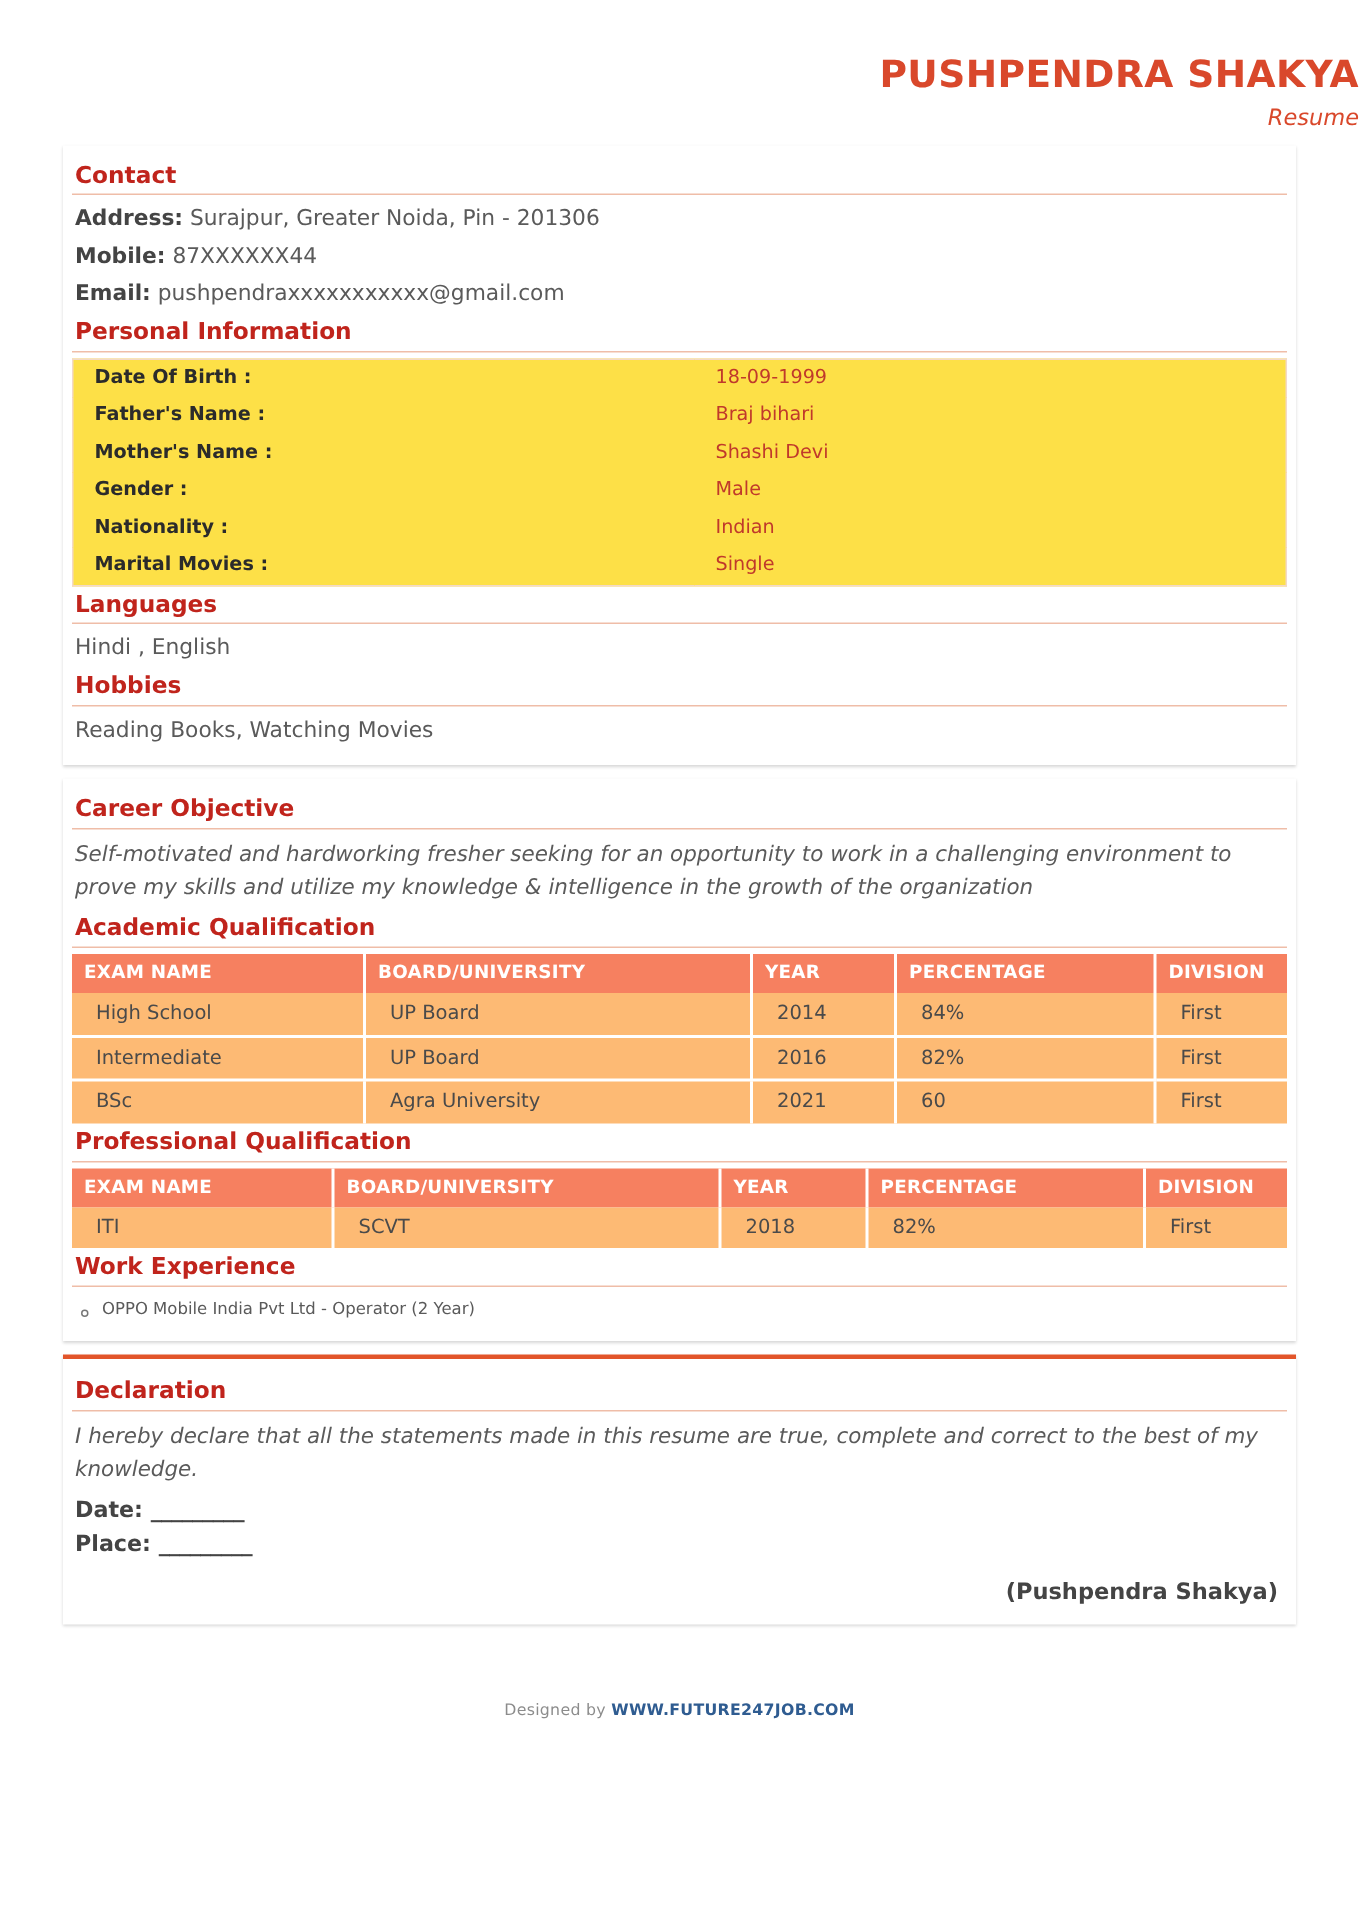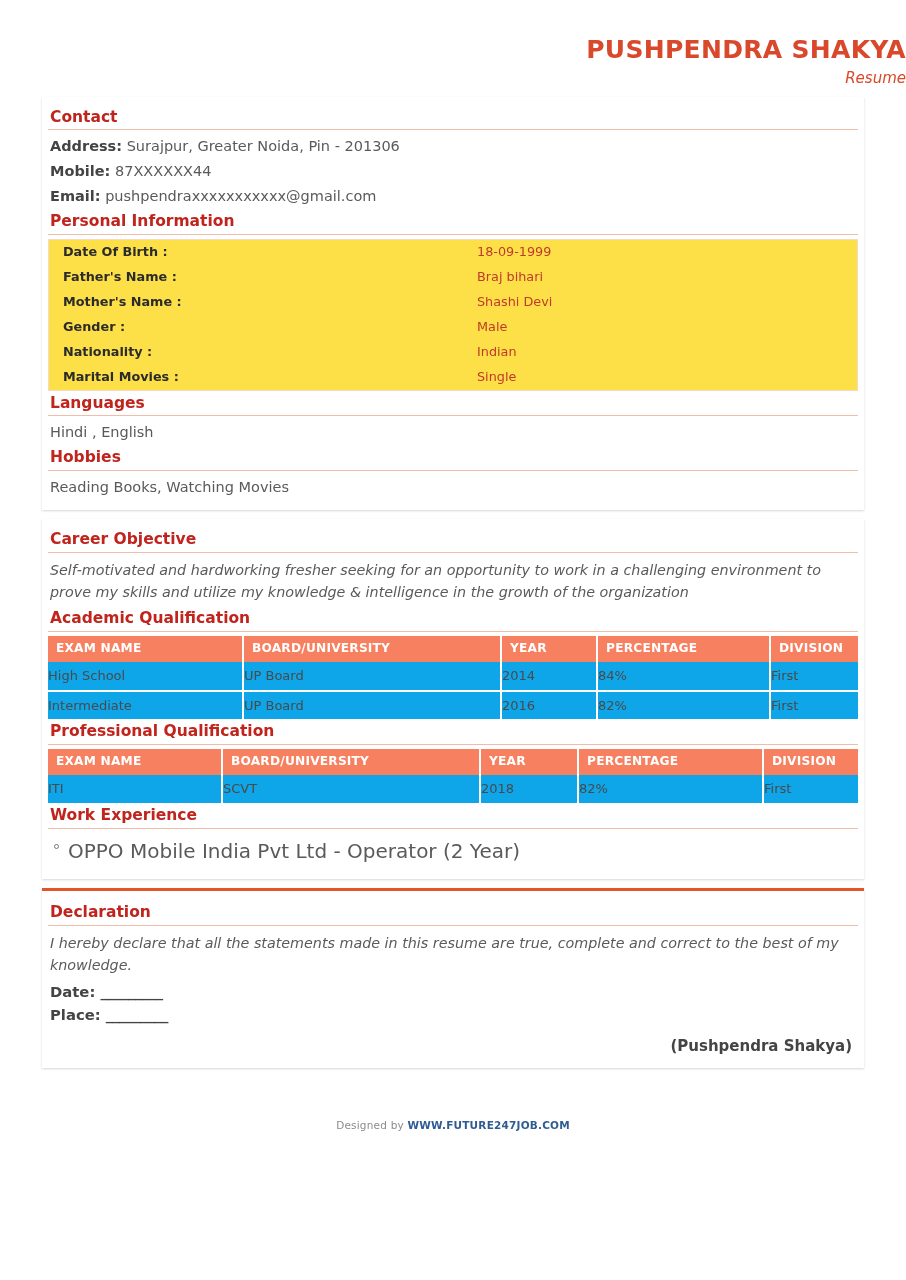--- a/index.html
+++ b/index.html
@@ -128,24 +128,24 @@
     font-size: 12.2px;
     font-weight: bold;
     text-align: left;
     padding: 5px 0 5px 8px;
     letter-spacing: 0.2px;
     border-right: 2px solid #ffffff;
     line-height: 1.3;
   }
   .qual-table th:last-child { border-right: 0; }
   .qual-table td {
-    background: #0ea5e9;
+    background: #fdba74;
     color: #4a4a4a;
     font-size: 13px;
-    padding: 5px 0 5px 0;
+    padding: 5px 0 5px 16px;
     border-right: 2px solid #ffffff;
     border-bottom: 2px solid #ffffff;
     line-height: 1.35;
   }
   .qual-table td:last-child { border-right: 0; }
   .qual-table tr:last-child td { border-bottom: 0; }
 
   .col-exam-a   { width: 186px; }
   .col-board-a  { width: 248px; }
   .col-year-a   { width: 86px; }
@@ -158,21 +158,21 @@
   .col-perc-b   { width: 175px; }
   .col-div-b    { width: auto; }
 
   
   .exp-list {
     list-style: none;
     margin: 0;
     padding: 2px 2px 2px 4px;
   }
   .exp-list li {
-    font-size: 20px;
+    font-size: 11px;
     color: #5a5a5a;
     line-height: 1.6;
     position: relative;
     padding-left: 16px;
   }
   .bullet-ring {
     position: absolute;
     left: 2px;
     top: 9px;
     width: 5px;
@@ -316,20 +316,27 @@
           <td>84%</td>
           <td>First</td>
         </tr>
         <tr>
           <td>Intermediate</td>
           <td>UP Board</td>
           <td>2016</td>
           <td>82%</td>
           <td>First</td>
         </tr>
+        <tr>
+          <td>BSc</td>
+          <td>Agra University</td>
+          <td>2021</td>
+          <td>60</td>
+          <td>First</td>
+        </tr>
       </tbody>
     </table>
 
     <div class="section-title">Professional Qualification</div>
     <hr class="rule">
 
     <table class="qual-table">
       <thead>
         <tr>
           <th class="col-exam-b">EXAM NAME</th>

